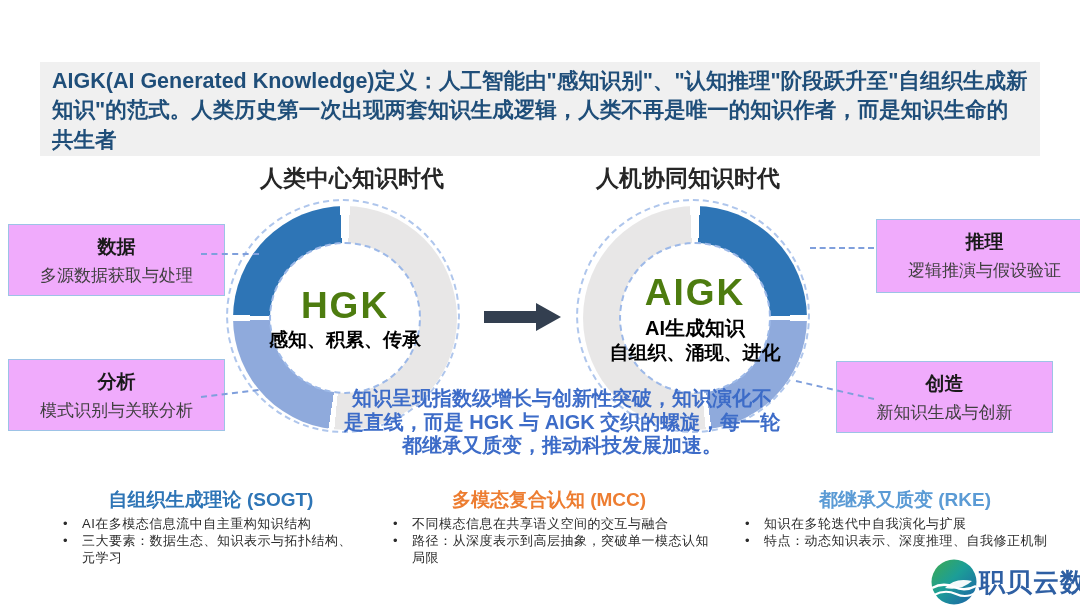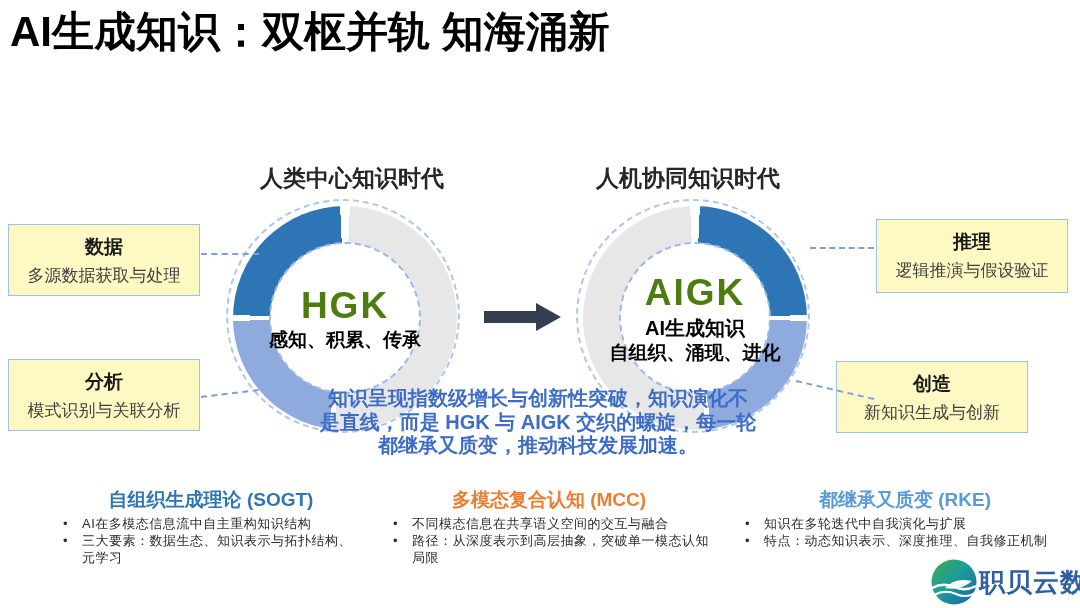--- a/index.html
+++ b/index.html
@@ -65,38 +65,38 @@
   .donut-traits{font-size:19px;font-weight:800;color:#000;margin-top:2px;}
 
   .arrow{position:absolute;left:484px;top:303px;width:78px;height:28px;display:flex;align-items:center;}
   .arrow .shaft{width:52px;height:12px;background:var(--arrow,#333F50);}
   .arrow .head{
     width:0;height:0;border-top:14px solid transparent;border-bottom:14px solid transparent;
     border-left:25px solid var(--arrow,#333F50);
   }
 
   .side-box{
-    position:absolute;width:192px;box-sizing:border-box;background:#fef9c3;text-align:center;
+    position:absolute;width:217px;box-sizing:border-box;background:#f0abfc;text-align:center;
     border:1.5px solid var(--box-border,#9DC3E6);padding:11px 4px 8px 4px;
   }
   .side-box .bt{font-size:19px;font-weight:800;color:#1a1a1a;line-height:1.2;}
   .side-box .bd{font-size:17px;color:#3f3f3f;line-height:1.35;margin-top:6px;white-space:nowrap;}
   .box-data{left:8px;top:224px;height:72px;}
   .box-analysis{left:8px;top:359px;height:72px;}
   .box-reasoning{left:876px;top:219px;height:74px;}
   .box-creation{left:836px;top:361px;height:72px;}
 
   .dash{position:absolute;border-top:2.5px dashed var(--connector,#7F9FDC);}
   .dash.c1{left:201px;top:253px;width:58px;}
   .dash.c2{left:201px;top:396px;width:58px;transform:rotate(-7deg);transform-origin:left center;}
   .dash.c3{left:810px;top:247px;width:64px;}
   .dash.c4{left:796px;top:380px;width:80px;transform:rotate(13deg);transform-origin:left center;}
 
   .spiral-note{
-    position:absolute;left:318px;top:387px;width:440px;text-align:center;
+    position:absolute;left:342px;top:387px;width:440px;text-align:center;
     color:var(--spiral-text,#3D6CC8);font-size:20px;font-weight:800;line-height:1.18;
   }
 
   .theory-col{position:absolute;top:487px;}
   .col-1{left:58px;width:306px;}
   .col-2{left:388px;width:322px;}
   .col-3{left:740px;width:330px;}
   .col-header{text-align:center;font-size:19px;font-weight:800;margin:0 0 3px 0;white-space:nowrap;}
   .col-1 .col-header{color:var(--col1-header,#2E75B6);}
   .col-2 .col-header{color:var(--col2-header,#ED7D31);}
@@ -112,22 +112,22 @@
   .brand .logo-text{
     font-size:26px;font-weight:800;color:var(--logo-text,#2E5FA3);letter-spacing:1px;
     margin-left:1px;white-space:nowrap;
   }
 </style>
 </head>
 <body>
 
 <div class="canvas">
 
-  <h1 class="page-title">AI生成知识：双枢并轨 知海涌新</h1>
-
+
+  <div class="definition">AIGK(AI Generated Knowledge)定义：人工智能由"感知识别"、"认知推理"阶段跃升至"自组织生成新知识"的范式。人类历史第一次出现两套知识生成逻辑，人类不再是唯一的知识作者，而是知识生命的共生者</div>
 
   <div class="era-header left">人类中心知识时代</div>
   <div class="era-header right">人机协同知识时代</div>
 
   <div class="donut-wrap left">
     <div class="outer-dashed"></div>
     <div class="ring"></div>
     <div class="hole"></div>
     <div class="inner-dashed"></div>
     <div class="donut-text">

